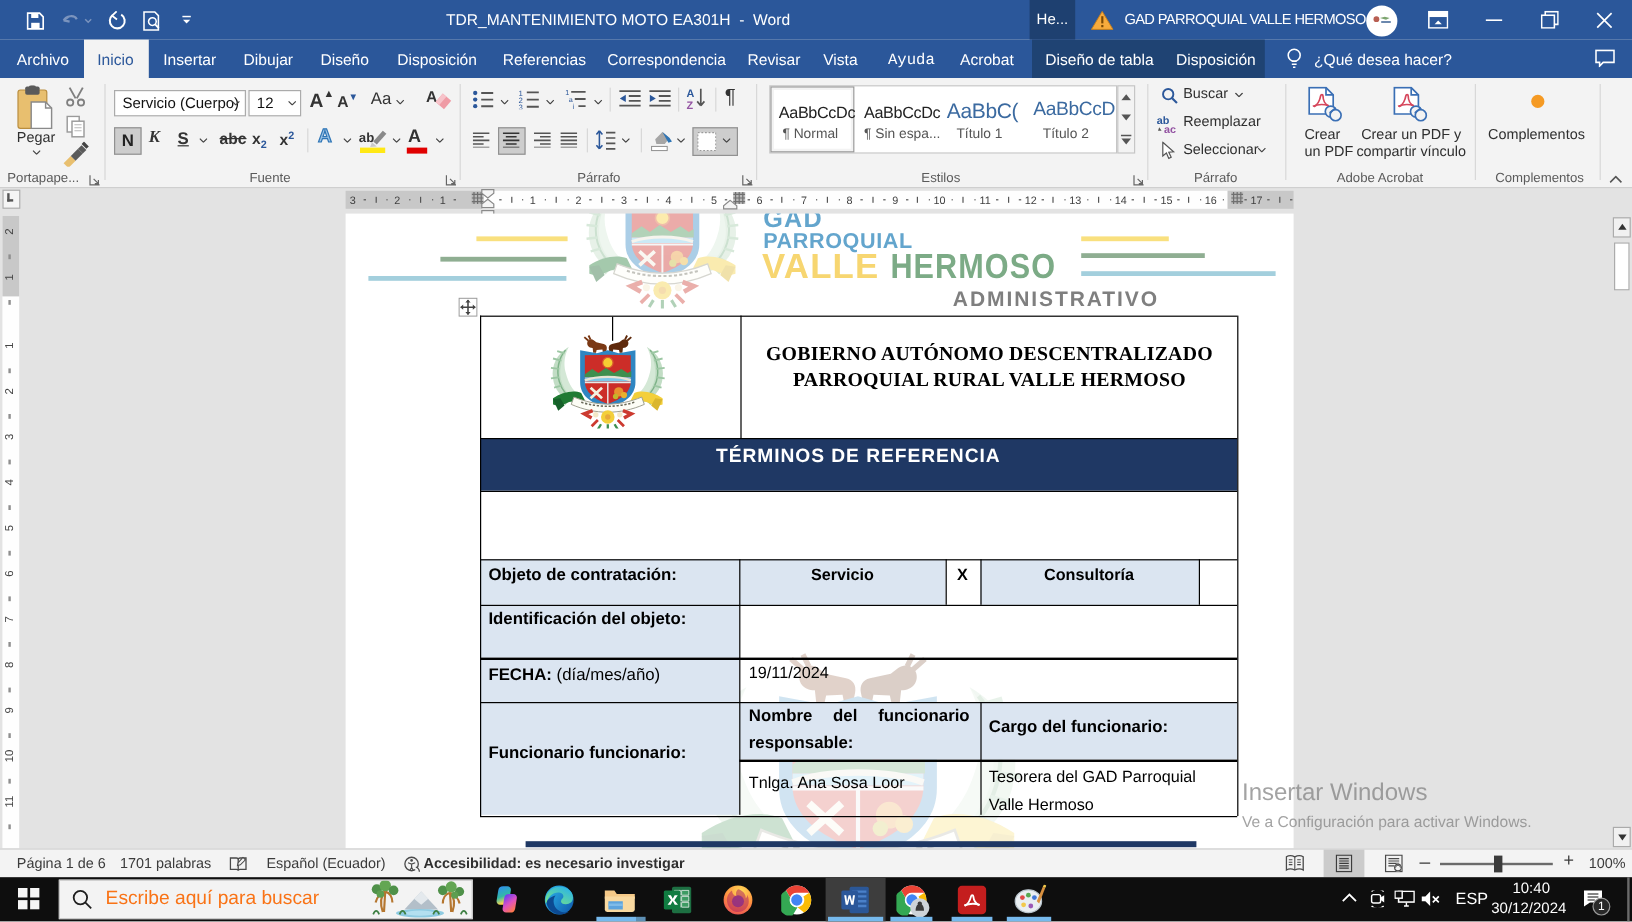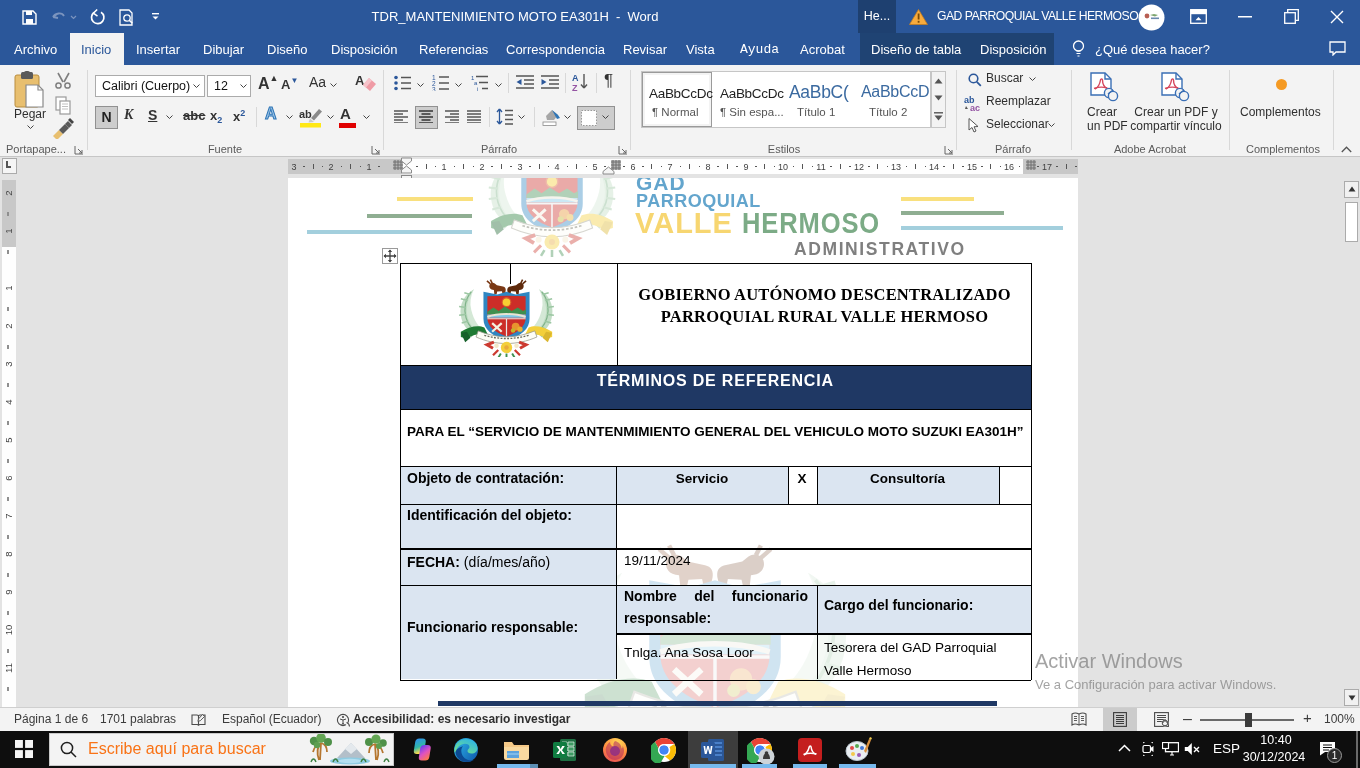--- a/index.html
+++ b/index.html
@@ -152,21 +152,21 @@
     <path d="M8 12 l6 -6 l4 4 l-6 6 z" fill="#5a5a5a"></path>
     <path d="M14 6 l3 -3 l4 4 l-3 3 z" fill="#5a5a5a"></path>
     <path d="M17 2 l2 -2 l4 4 l-2 2 z" fill="#444"></path>
   </svg>
   <div class="grouplabel" style="left:4px;width:64px;">Portapape...</div>
   <svg class="abs launcher" style="left:74px;" viewBox="0 0 10 10">
       <path d="M1 1 v8 h8 M4 4 l4 4 M8 5 v3 h-3" stroke="#666" fill="none" stroke-width="1"></path>
     </svg>
   <div class="vdiv" style="left:87px;"></div>
 
-  <div class="abs" style="left:95px;top:10px;width:110px;height:22px;background:#fff;border:1px solid #ababab;font-size:12.5px;color:#111;line-height:20px;padding-left:6px;">Calibri (Cuerpo)</div>
+  <div class="abs" style="left:95px;top:10px;width:110px;height:22px;background:#fff;border:1px solid #ababab;font-size:12.5px;color:#111;line-height:20px;padding-left:6px;">Servicio (Cuerpo)</div>
   <svg class="chev" style="left:193px;top:19px" viewBox="0 0 7 4">
       <path d="M0.5 0.5 l3 3 l3 -3" stroke="#444" fill="none"></path>
     </svg>
   <div class="abs" style="left:207px;top:10px;width:44px;height:22px;background:#fff;border:1px solid #ababab;font-size:12.5px;color:#111;line-height:20px;padding-left:6px;">12</div>
   <svg class="chev" style="left:240px;top:19px" viewBox="0 0 7 4">
       <path d="M0.5 0.5 l3 3 l3 -3" stroke="#444" fill="none"></path>
     </svg>
   <div class="abs" style="left:258px;top:8px;font-size:16px;font-weight:bold;color:#333;">A<span style="font-size:9px;vertical-align:8px;">▲</span></div>
   <div class="abs" style="left:281px;top:11px;font-size:13px;font-weight:bold;color:#333;">A<span style="font-size:8px;vertical-align:6px;color:#2b579a;">▼</span></div>
   <div class="abs" style="left:309px;top:9px;font-size:14px;color:#333;">Aa</div>
@@ -627,29 +627,28 @@
 <div class="abs" style="left:711.0px;top:287.8px;width:1.3px;height:37.9px;background:#000;"></div>
 <div class="abs" style="left:528.5px;top:406.8px;width:1.3px;height:94.7px;background:#000;"></div>
 <div class="abs" style="left:157px;top:99px;width:123px;height:80px;">
       <svg width="123" height="80" viewBox="0 0 141 92">
         <use href="#emblem"></use>
       </svg>
     </div>
 <div class="abs" style="left:221.5px;top:86px;width:1px;height:20px;background:#000;"></div>
 <div class="abs" style="left:111.5px;top:194px;width:631.5px;text-align:center;color:#fff;font-weight:bold;font-size:16px;letter-spacing:0.8px;">TÉRMINOS DE REFERENCIA</div>
 <div class="abs" style="left:334px;top:106px;width:405px;text-align:center;font-family:'Liberation Serif',serif;font-weight:bold;font-size:16.5px;color:#000;letter-spacing:0.2px;line-height:22px;">GOBIERNO AUTÓNOMO DESCENTRALIZADO<br>PARROQUIAL RURAL VALLE HERMOSO</div>
-<div class="abs" style="left:119px;top:246px;width:620px;font-weight:bold;font-size:13.5px;color:#000;white-space:nowrap;">PARA EL “SERVICIO DE MANTENMIMIENTO GENERAL DEL VEHICULO MOTO SUZUKI EA301H”</div>
 <div class="abs" style="left:119px;top:292px;font-weight:bold;font-size:14px;color:#000;">Objeto de contratación:</div>
 <div class="abs" style="left:328px;top:293px;width:172px;text-align:center;font-weight:bold;font-size:13.5px;color:#000;">Servicio</div>
 <div class="abs" style="left:500px;top:293px;width:28px;text-align:center;font-weight:bold;font-size:13.5px;color:#000;">X</div>
 <div class="abs" style="left:528px;top:293px;width:183px;text-align:center;font-weight:bold;font-size:13.5px;color:#000;">Consultoría</div>
 <div class="abs" style="left:119px;top:329px;font-weight:bold;font-size:14px;color:#000;">Identificación del objeto:</div>
 <div class="abs" style="left:119px;top:376px;font-size:14px;color:#000;"><b>FECHA:</b> (día/mes/año)</div>
 <div class="abs" style="left:336px;top:375px;font-size:13.5px;color:#000;">19/11/2024</div>
-<div class="abs" style="left:119px;top:441px;font-weight:bold;font-size:14px;color:#000;">Funcionario responsable:</div>
+<div class="abs" style="left:119px;top:441px;font-weight:bold;font-size:14px;color:#000;">Funcionario funcionario:</div>
 <div class="abs" style="left:336px;top:410px;width:184px;font-weight:bold;font-size:14px;color:#000;text-align:justify;text-align-last:justify;">Nombre del funcionario</div>
     <div class="abs" style="left:336px;top:432px;font-weight:bold;font-size:14px;color:#000;">responsable:</div>
 <div class="abs" style="left:536px;top:419px;font-weight:bold;font-size:14px;color:#000;">Cargo del funcionario:</div>
 <div class="abs" style="left:336px;top:467px;font-size:13.5px;color:#000;">Tnlga. Ana Sosa Loor</div>
 <div class="abs" style="left:536px;top:459px;font-size:13.5px;color:#000;line-height:22.5px;">Tesorera del GAD Parroquial<br>Valle Hermoso</div>
 <svg class="abs" style="left:94px;top:70px" width="16" height="16" viewBox="0 0 16 16">
 <rect x="0.5" y="0.5" width="15" height="15" fill="#fff" stroke="#9a9a9a" stroke-width="1"></rect>
 <path d="M8 2 v12 M2 8 h12" stroke="#444" stroke-width="1.3"></path>
 <path d="M8 1.5 l-2.2 2.5 h4.4 z M8 14.5 l-2.2 -2.5 h4.4 z M1.5 8 l2.5 -2.2 v4.4 z M14.5 8 l-2.5 -2.2 v4.4 z" fill="#444"></path>
     </svg>
@@ -657,21 +656,21 @@
 </div>
 <div class="abs" style="left:1344px;top:181px;width:15px;height:17px;background:#f1f1f1;border:1px solid #ababab;"></div>
 <svg class="abs" style="left:1348px;top:186px" width="8" height="6" viewBox="0 0 8 6">
     <path d="M4 0.5 L7.5 5.5 H0.5 Z" fill="#333"></path>
   </svg>
 <div class="abs" style="left:1345px;top:202px;width:13px;height:40px;background:#fff;border:1px solid #ababab;"></div>
 <div class="abs" style="left:1344px;top:689px;width:15px;height:17px;background:#f1f1f1;border:1px solid #ababab;"></div>
 <svg class="abs" style="left:1348px;top:695px" width="8" height="6" viewBox="0 0 8 6">
     <path d="M4 5.5 L7.5 0.5 H0.5 Z" fill="#333"></path>
   </svg>
-<div class="abs" style="left:1035px;top:650px;font-size:20px;color:rgba(128,128,128,0.72);">Activar Windows</div>
+<div class="abs" style="left:1035px;top:650px;font-size:20px;color:rgba(128,128,128,0.72);">Insertar Windows</div>
 <div class="abs" style="left:1035px;top:677px;font-size:13px;color:rgba(128,128,128,0.72);">Ve a Configuración para activar Windows.</div>
 
 <div class="abs" id="statusbar">
   <div class="it" style="left:14px;">Página 1 de 6</div>
   <div class="it" style="left:100px;">1701 palabras</div>
   <svg class="abs" style="left:191px;top:6px" width="15" height="13" viewBox="0 0 15 13">
     <path d="M1 1 h5 a1.5 1.5 0 0 1 1.5 1.5 v9 a1.5 1.5 0 0 0 -1.5 -1 h-5 z M14 1 h-5 a1.5 1.5 0 0 0 -1.5 1.5 v9 a1.5 1.5 0 0 1 1.5 -1 h5 z" fill="none" stroke="#4a4a4a" stroke-width="1.1"></path>
     <path d="M11.5 0.5 l2 2 l-4.2 4.2 l-2.4 0.6 l0.6 -2.4 z" fill="#f3f3f3" stroke="#4a4a4a" stroke-width="0.9"></path>
   </svg>
   <div class="it" style="left:222px;">Español (Ecuador)</div>

